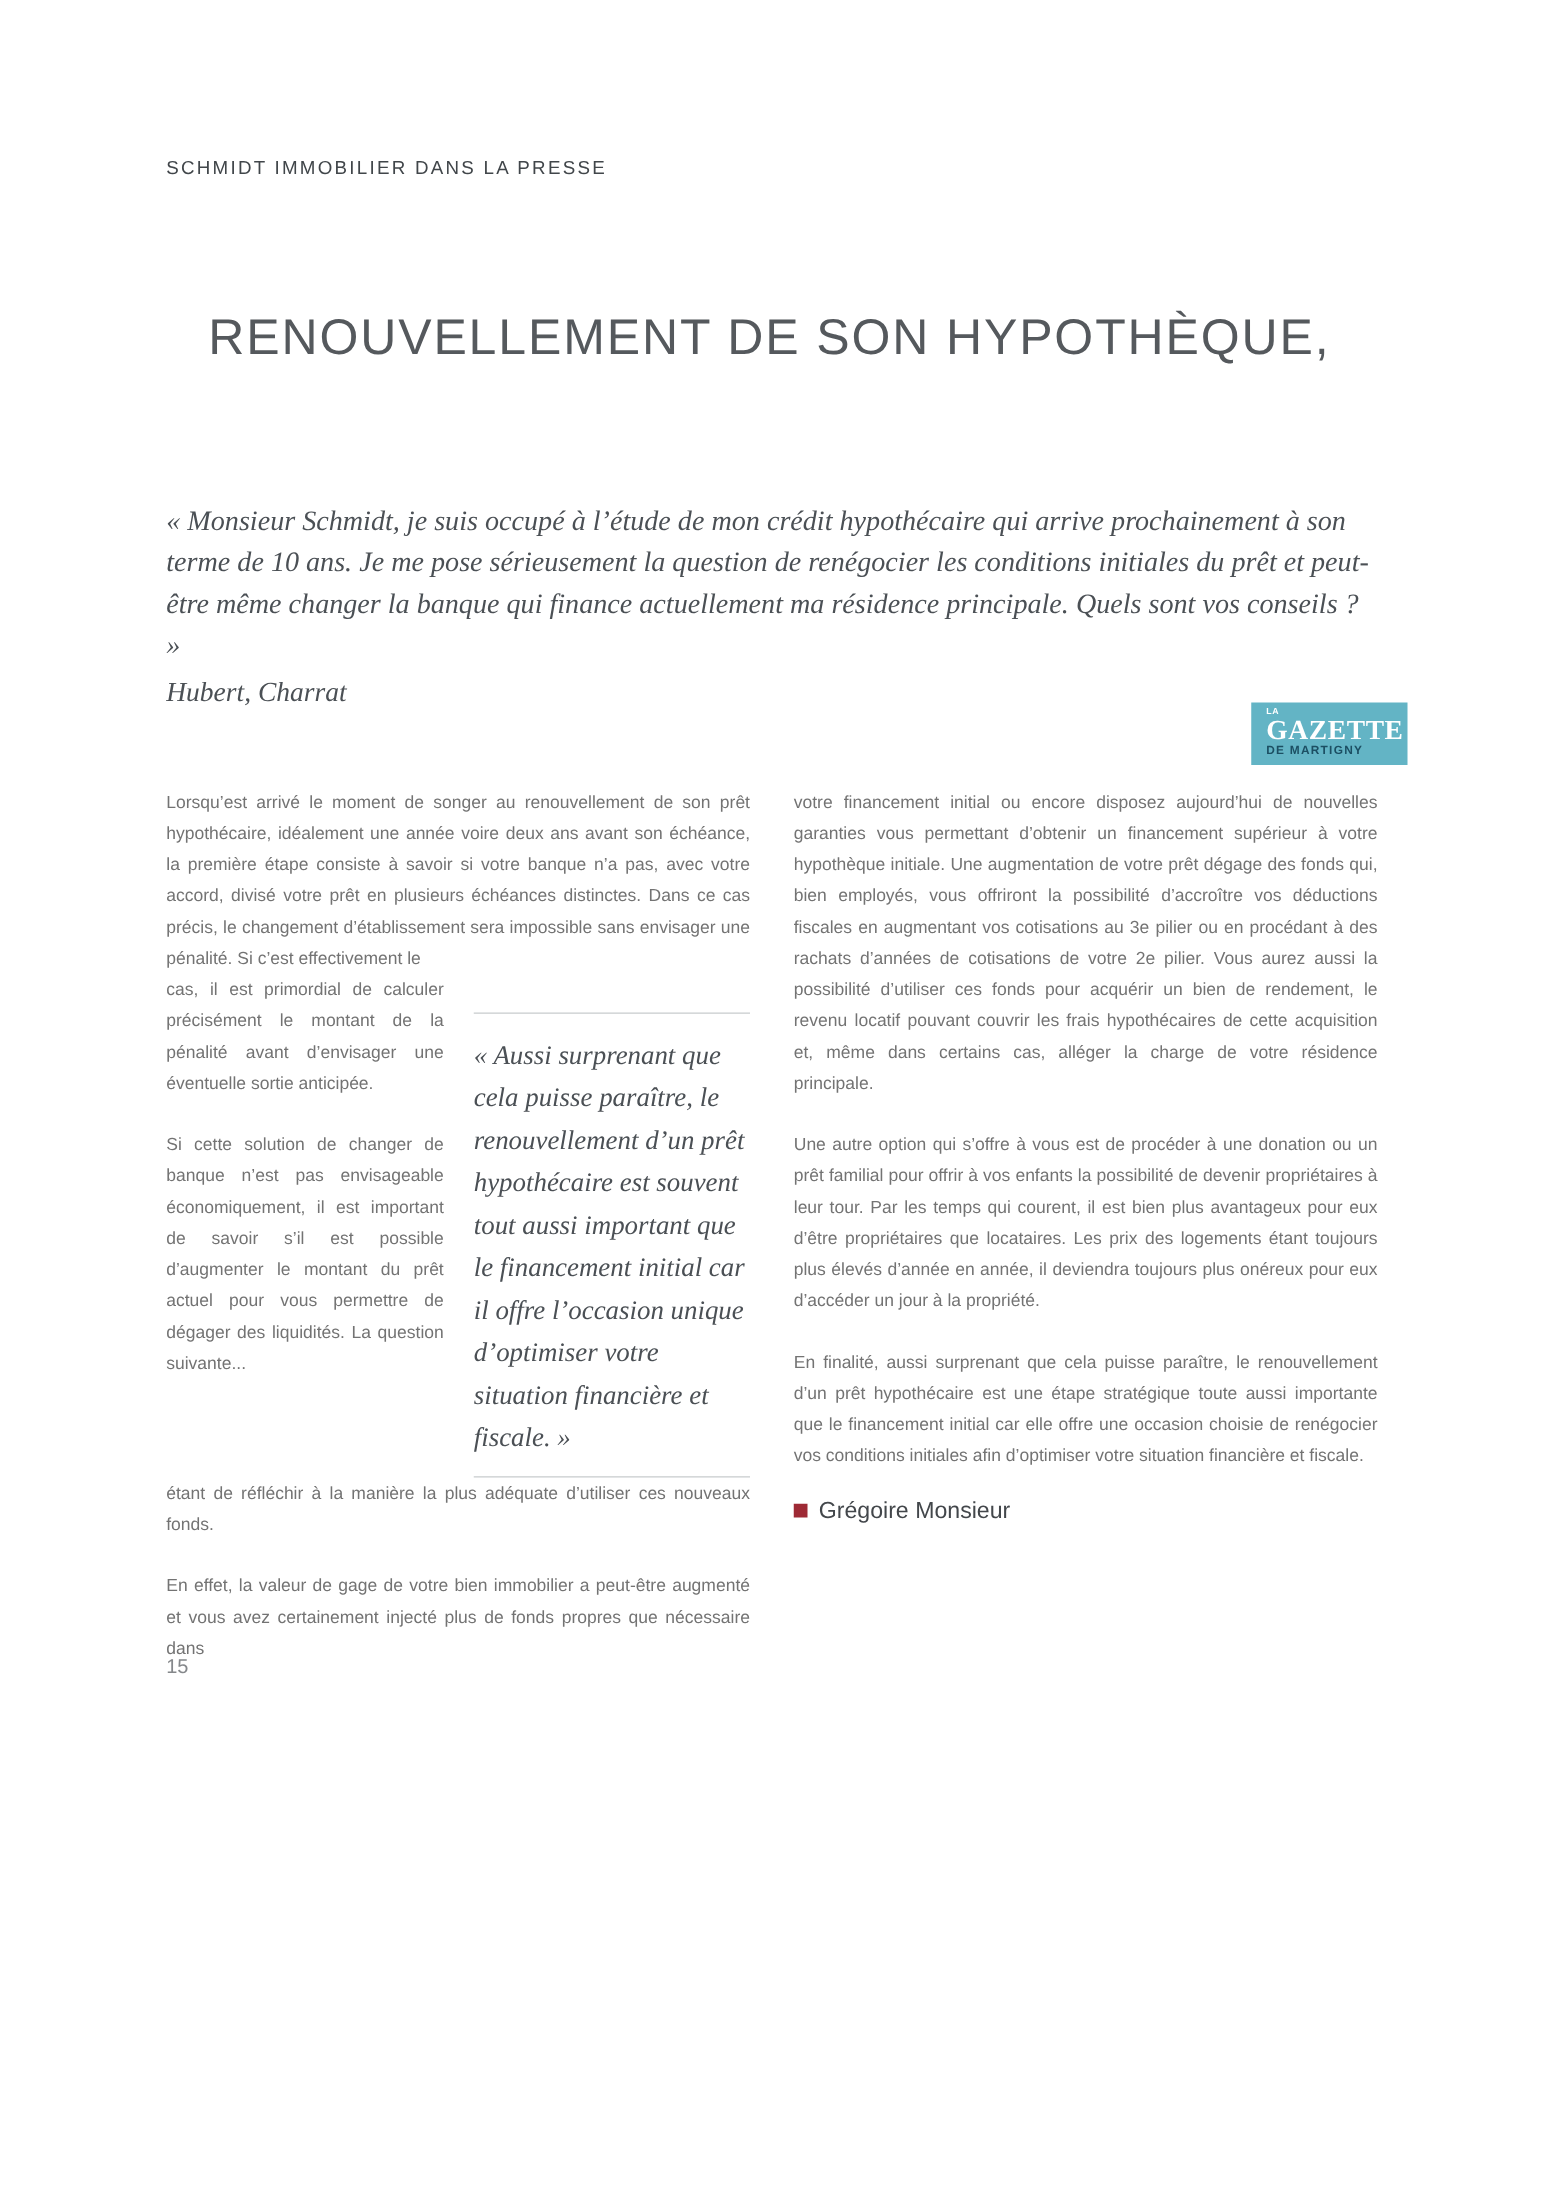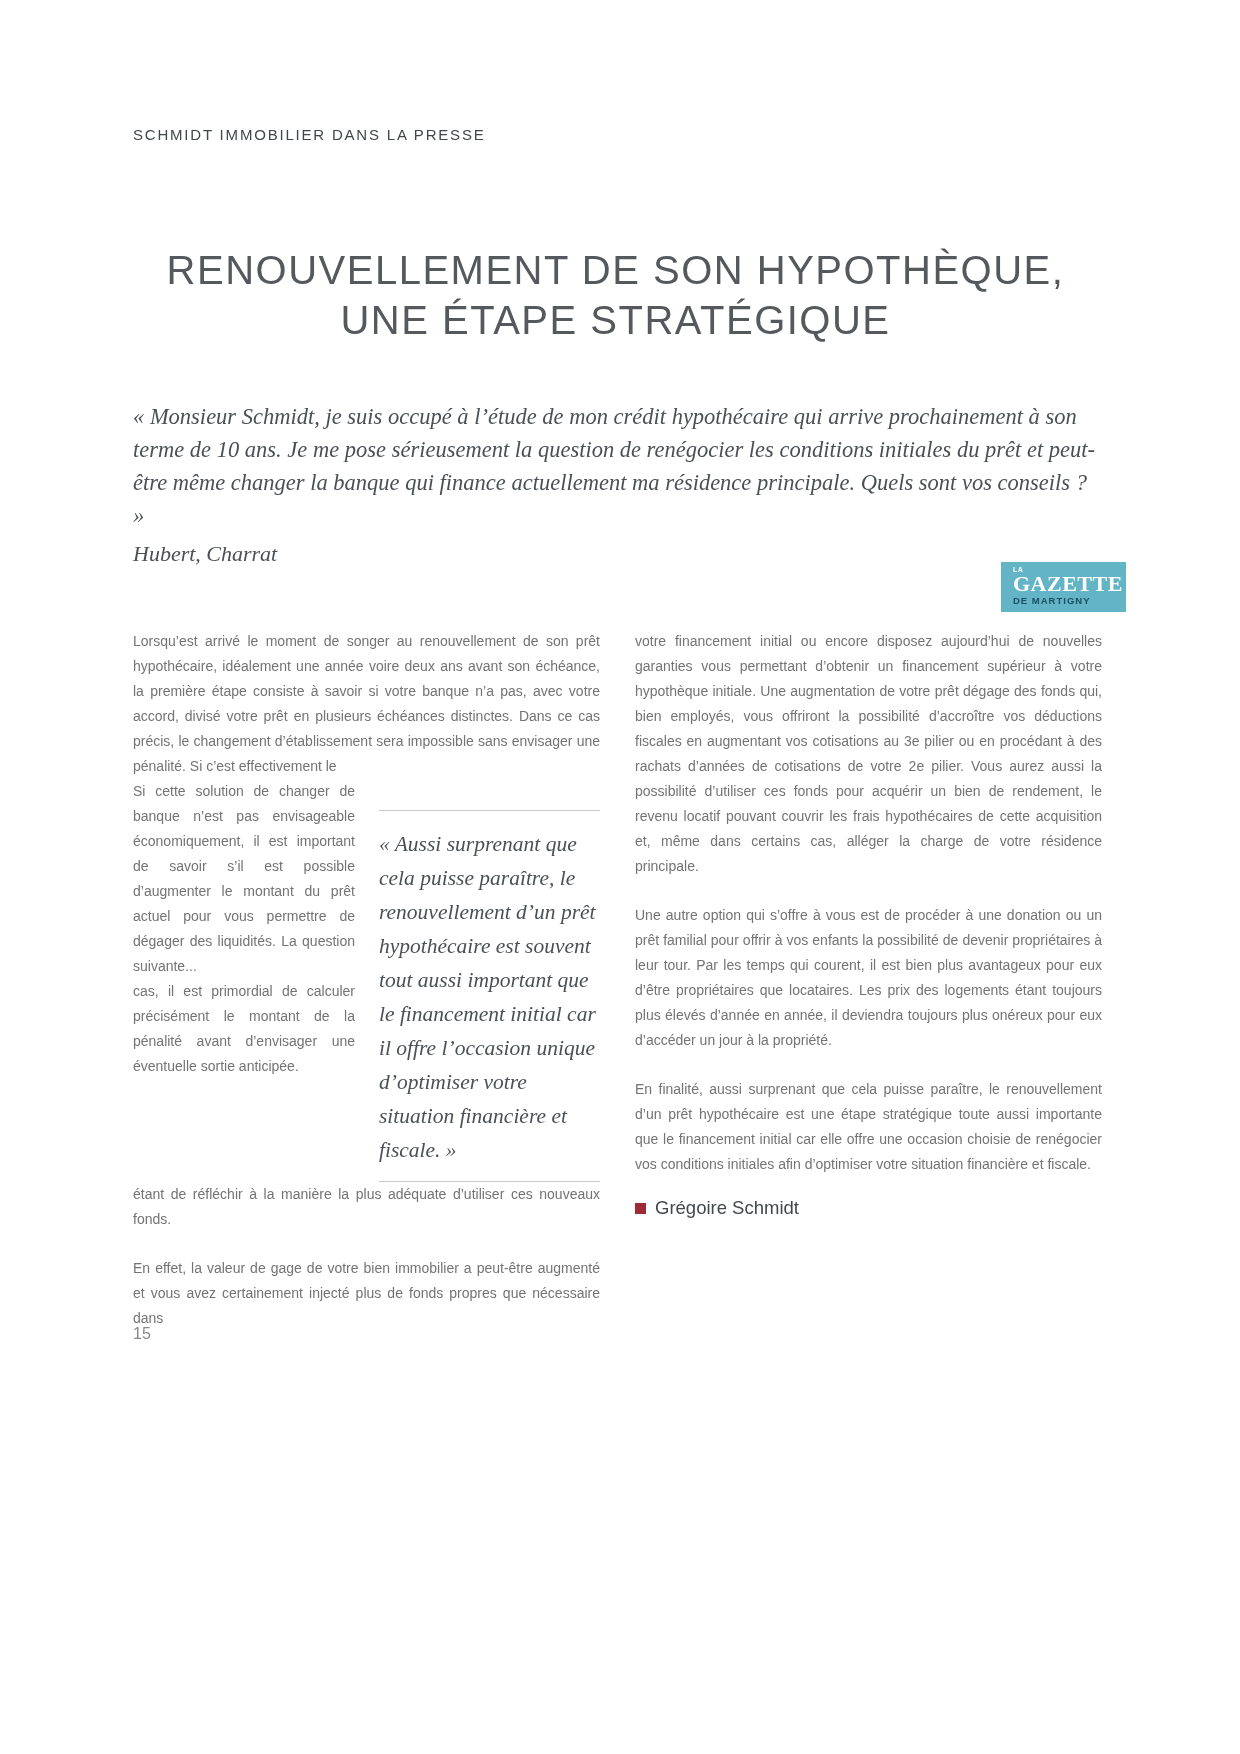--- a/index.html
+++ b/index.html
@@ -107,57 +107,56 @@
   }
 </style>
 </head>
 <body>
 
 <div class="page">
 
   <div class="kicker">SCHMIDT IMMOBILIER DANS LA PRESSE</div>
 
   <h1 class="title"><span>RENOUVELLEMENT DE SON HYPOTHÈQUE,</span><br>
-    <span>UNE ÉTAPE STRATÉGIQUE</span>
   </h1>
 
   <div class="lead-quote">« Monsieur Schmidt, je suis occupé à l’étude de mon crédit hypothécaire qui arrive prochainement à son terme de 10 ans. Je me pose sérieusement la question de renégocier les conditions initiales du prêt et peut-être même changer la banque qui finance actuellement ma résidence principale. Quels sont vos conseils ? »</div>
   <div class="lead-author">Hubert, Charrat</div>
 
   <div class="gazette-logo">
     <span class="gazette-la">LA</span>
     <span class="gazette-name">GAZETTE</span>
     <span class="gazette-sub">DE MARTIGNY</span>
   </div>
 
   <div class="col col-left">
     <p class="body-p no-gap">Lorsqu’est arrivé le moment de songer au renouvellement de son prêt hypothécaire, idéalement une année voire deux ans avant son échéance, la première étape consiste à savoir si votre banque n’a pas, avec votre accord, divisé votre prêt en plusieurs échéances distinctes. Dans ce cas précis, le changement d’établissement sera impossible sans envisager une pénalité. Si c’est effectivement le</p>
 
     <div class="wrap-row">
       <div class="narrow-col">
+        <p class="body-p">cas, il est primordial de calculer précisément le montant de la pénalité avant d’envisager une éventuelle sortie anticipée.</p>
         <p class="body-p no-gap">Si cette solution de changer de banque n’est pas envisageable économiquement, il est important de savoir s’il est possible d’augmenter le montant du prêt actuel pour vous permettre de dégager des liquidités. La question suivante...</p>
-        <p class="body-p">cas, il est primordial de calculer précisément le montant de la pénalité avant d’envisager une éventuelle sortie anticipée.</p>
       </div>
       <div class="pull-quote">
         <hr class="pq-rule">
         <div class="pq-text">« Aussi surprenant que cela puisse paraître, le renouvellement d’un prêt hypothécaire est souvent tout aussi important que le financement initial car il offre l’occasion unique d’optimiser votre situation financière et fiscale. »</div>
         <hr class="pq-rule">
       </div>
     </div>
 
     <p class="body-p">étant de réfléchir à la manière la plus adéquate d’utiliser ces nouveaux fonds.</p>
     <p class="body-p">En effet, la valeur de gage de votre bien immobilier a peut-être augmenté et vous avez certainement injecté plus de fonds propres que nécessaire dans</p>
   </div>
 
   <div class="col col-right">
     <p class="body-p">votre financement initial ou encore disposez aujourd’hui de nouvelles garanties vous permettant d’obtenir un financement supérieur à votre hypothèque initiale. Une augmentation de votre prêt dégage des fonds qui, bien employés, vous offriront la possibilité d’accroître vos déductions fiscales en augmentant vos cotisations au 3e pilier ou en procédant à des rachats d’années de cotisations de votre 2e pilier. Vous aurez aussi la possibilité d’utiliser ces fonds pour acquérir un bien de rendement, le revenu locatif pouvant couvrir les frais hypothécaires de cette acquisition et, même dans certains cas, alléger la charge de votre résidence principale.</p>
     <p class="body-p">Une autre option qui s’offre à vous est de procéder à une donation ou un prêt familial pour offrir à vos enfants la possibilité de devenir propriétaires à leur tour. Par les temps qui courent, il est bien plus avantageux pour eux d’être propriétaires que locataires. Les prix des logements étant toujours plus élevés d’année en année, il deviendra toujours plus onéreux pour eux d’accéder un jour à la propriété.</p>
     <p class="body-p no-gap">En finalité, aussi surprenant que cela puisse paraître, le renouvellement d’un prêt hypothécaire est une étape stratégique toute aussi importante que le financement initial car elle offre une occasion choisie de renégocier vos conditions initiales afin d’optimiser votre situation financière et fiscale.</p>
 
     <div class="author-row">
       <span class="author-square"></span>
-      <span>Grégoire Schmidt</span>
+      <span>Grégoire Monsieur</span>
     </div>
   </div>
 
   <div class="page-number">15</div>
 
 </div>
 
 </body></html>

